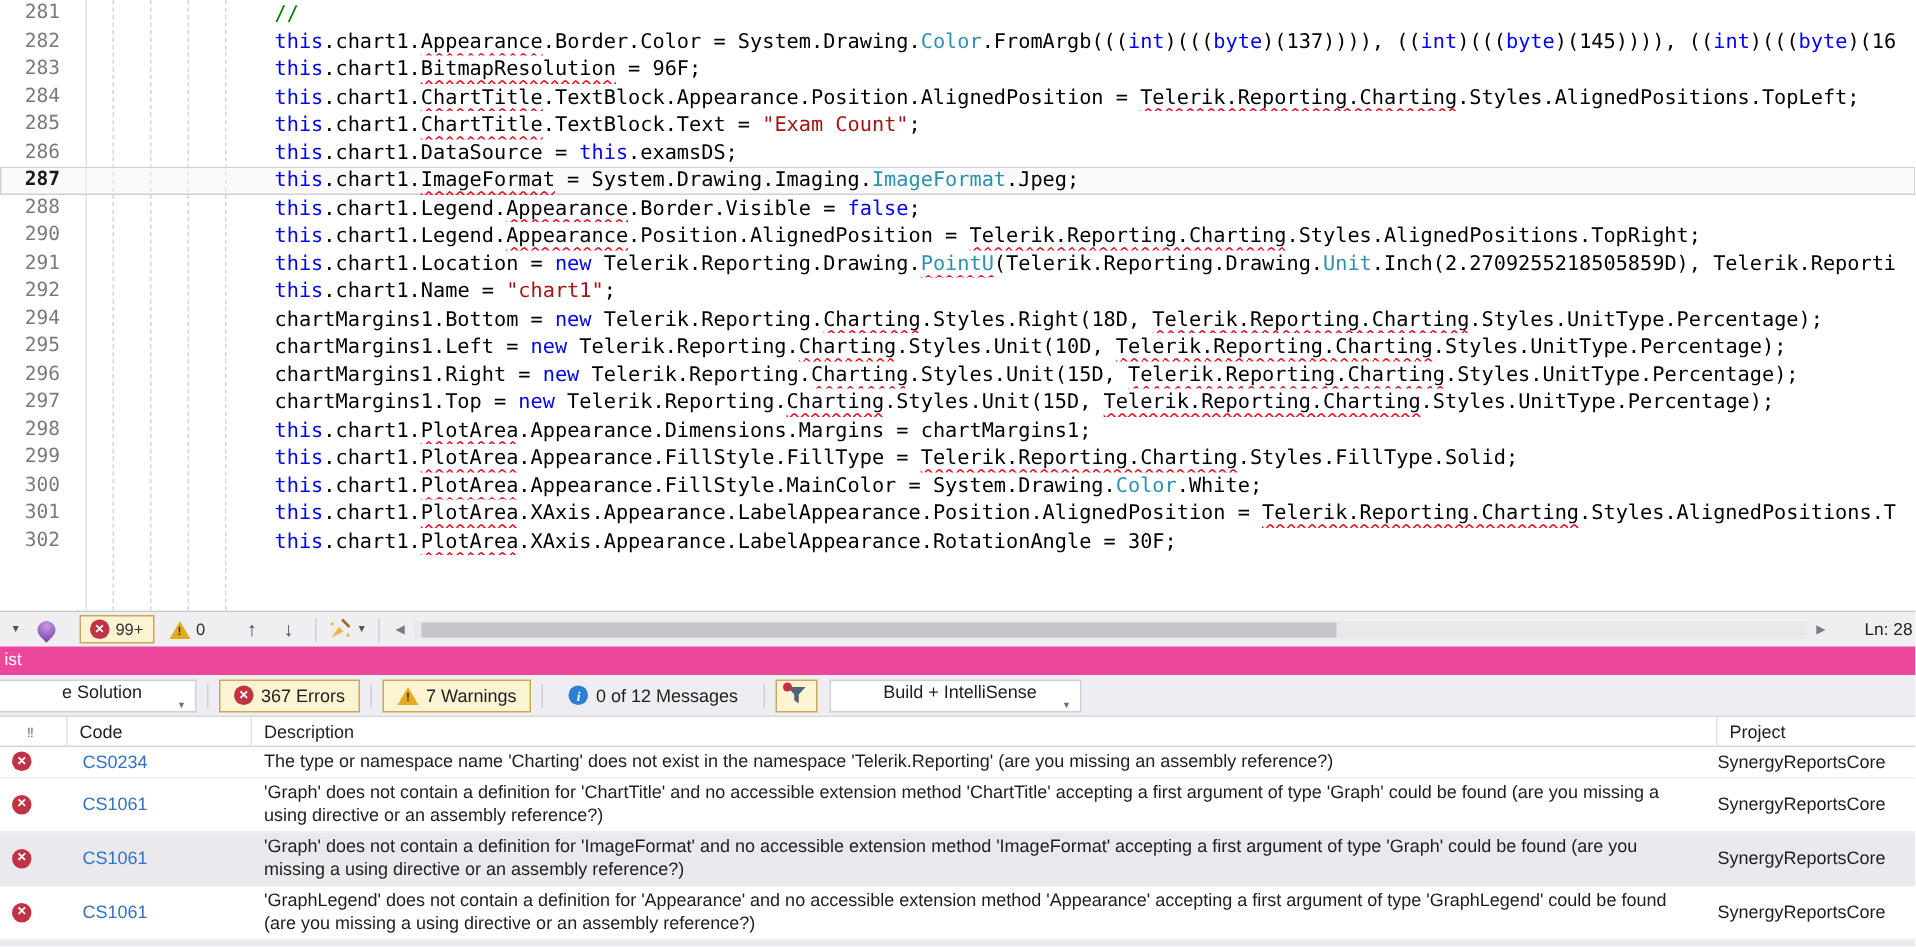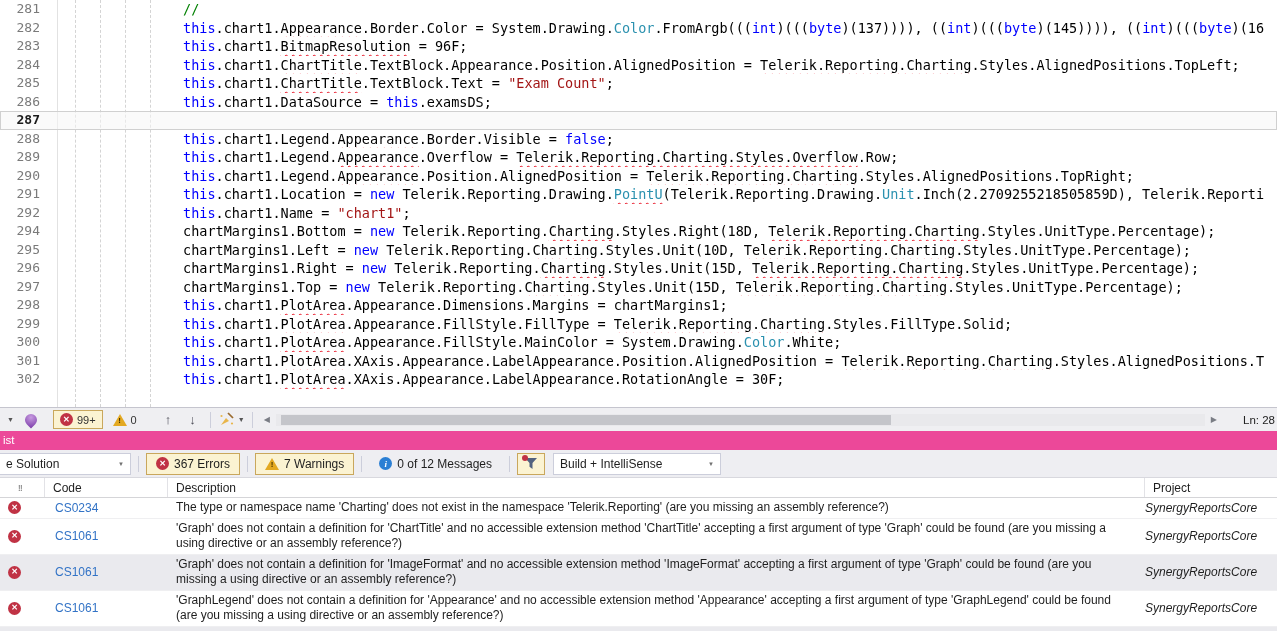--- a/index.html
+++ b/index.html
@@ -10,21 +10,21 @@
   .editor { position:relative; height:407px; overflow:hidden; background:#fff; }
   .gutter-sep { position:absolute; left:57px; top:0; bottom:0; width:1px; background:#E2E2E2; z-index:0; }
   .guide { position:absolute; top:0; bottom:0; width:0; border-left:1px dashed #D4D4D4; z-index:0; }
   .g1{left:75px;} .g2{left:100px;} .g3{left:125px;} .g4{left:150px;}
   #code-lines { position:relative; z-index:1; }
   .code-line { display:flex; height:18.5px; line-height:18.5px; white-space:pre;
                font-family:"DejaVu Sans Mono", monospace; font-size:13.5px; }
   .code-line .ln { width:57px; padding-right:17px; text-align:right; color:#7A7A7A;
                    font-size:13px; flex:none; }
   .code-line .code { margin-left:126px; color:#000; overflow:hidden; }
-  .code-line.cur { box-shadow: inset 0 0 0 1px #D0D0D0; background:rgba(245,245,245,.55);flex-direction:column; }
+  .code-line.cur { box-shadow: inset 0 0 0 1px #D0D0D0; background:rgba(245,245,245,.55); }
   .code-line.cur .ln { color:#1a1a1a; font-weight:bold; }
   .k { color:#0000FF; }
   .t { color:#2B91AF; }
   .s { color:#A31515; }
   .c { color:#008000; }
   .p { color:#000; }
   .e { color:#000; text-decoration:underline wavy #E81123 1px; text-underline-offset:3px; }
   .x { color:#2B91AF; text-decoration:underline wavy #E81123 1px; text-underline-offset:3px; }
 
   
@@ -81,21 +81,21 @@
   .sev-glyph { font-size:9px; color:#666; }
 
   .el-rows { height:133px; overflow:hidden; background:#fff; }
   .row { display:flex; border-bottom:1px solid #EFEFF1; align-items:stretch; }
   .row.shaded { background:#EAEAEE; }
   .row .sev { width:45px; display:flex; align-items:center; padding-left:8px; flex:none; }
   .row .codec { width:123px; display:flex; align-items:center; color:#3273C6;
                 padding-left:10px; flex:none; }
   .row .desc { flex:1; padding:2px 10px 2px 8px; line-height:15.5px; color:#1E1E1E;
                display:flex; align-items:center; }
-  .row .proj { width:132px; display:flex; align-items:center; color:#1E1E1E; flex:none;font-style:italic; }
+  .row .proj { width:132px; display:flex; align-items:center; color:#1E1E1E; flex:none; }
   .el-rows .row, .el-head { font-size:12px; }
 </style>
 </head>
 <body>
 
 <div class="screen">
 
   <div class="editor">
     <div class="gutter-sep"></div>
     <div class="guide g1"></div>
@@ -104,21 +104,20 @@
     <div class="guide g4"></div>
     <div id="code-lines">
         <div class="code-line"><span class="ln">281</span><span class="code"><span class="c">//</span></span></div>
         <div class="code-line"><span class="ln">282</span><span class="code"><span class="k">this</span><span class="p">.chart1.</span><span class="e">Appearance</span><span class="p">.Border.Color = System.Drawing.</span><span class="t">Color</span><span class="p">.FromArgb(((</span><span class="k">int</span><span class="p">)(((</span><span class="k">byte</span><span class="p">)(137)))), ((</span><span class="k">int</span><span class="p">)(((</span><span class="k">byte</span><span class="p">)(145)))), ((</span><span class="k">int</span><span class="p">)(((</span><span class="k">byte</span><span class="p">)(16</span></span></div>
         <div class="code-line"><span class="ln">283</span><span class="code"><span class="k">this</span><span class="p">.chart1.</span><span class="e">BitmapResolution</span><span class="p"> = 96F;</span></span></div>
         <div class="code-line"><span class="ln">284</span><span class="code"><span class="k">this</span><span class="p">.chart1.</span><span class="e">ChartTitle</span><span class="p">.TextBlock.Appearance.Position.AlignedPosition = </span><span class="e">Telerik.Reporting.Charting</span><span class="p">.Styles.AlignedPositions.TopLeft;</span></span></div>
         <div class="code-line"><span class="ln">285</span><span class="code"><span class="k">this</span><span class="p">.chart1.</span><span class="e">ChartTitle</span><span class="p">.TextBlock.Text = </span><span class="s">"Exam Count"</span><span class="p">;</span></span></div>
         <div class="code-line"><span class="ln">286</span><span class="code"><span class="k">this</span><span class="p">.chart1.DataSource = </span><span class="k">this</span><span class="p">.examsDS;</span></span></div>
         <div class="code-line cur"><span class="ln">287</span><span class="code"><span class="k">this</span><span class="p">.chart1.</span><span class="e">ImageFormat</span><span class="p"> = System.Drawing.Imaging.</span><span class="t">ImageFormat</span><span class="p">.Jpeg;</span></span></div>
         <div class="code-line"><span class="ln">288</span><span class="code"><span class="k">this</span><span class="p">.chart1.Legend.</span><span class="e">Appearance</span><span class="p">.Border.Visible = </span><span class="k">false</span><span class="p">;</span></span></div>
-        <div class="code-line"><span class="ln">289</span><span class="code"><span class="k">this</span><span class="p">.chart1.Legend.</span><span class="e">Appearance</span><span class="p">.Overflow = </span><span class="e">Telerik.Reporting.Charting.Styles.Overflow</span><span class="p">.Row;</span></span></div>
         <div class="code-line"><span class="ln">290</span><span class="code"><span class="k">this</span><span class="p">.chart1.Legend.</span><span class="e">Appearance</span><span class="p">.Position.AlignedPosition = </span><span class="e">Telerik.Reporting.Charting</span><span class="p">.Styles.AlignedPositions.TopRight;</span></span></div>
         <div class="code-line"><span class="ln">291</span><span class="code"><span class="k">this</span><span class="p">.chart1.Location = </span><span class="k">new</span><span class="p"> Telerik.Reporting.Drawing.</span><span class="x">PointU</span><span class="p">(Telerik.Reporting.Drawing.</span><span class="t">Unit</span><span class="p">.Inch(2.2709255218505859D), Telerik.Reporti</span></span></div>
         <div class="code-line"><span class="ln">292</span><span class="code"><span class="k">this</span><span class="p">.chart1.Name = </span><span class="s">"chart1"</span><span class="p">;</span></span></div>
         <div class="code-line"><span class="ln">294</span><span class="code"><span class="p">chartMargins1.Bottom = </span><span class="k">new</span><span class="p"> Telerik.Reporting.</span><span class="e">Charting</span><span class="p">.Styles.Right(18D, </span><span class="e">Telerik.Reporting.Charting</span><span class="p">.Styles.UnitType.Percentage);</span></span></div>
         <div class="code-line"><span class="ln">295</span><span class="code"><span class="p">chartMargins1.Left = </span><span class="k">new</span><span class="p"> Telerik.Reporting.</span><span class="e">Charting</span><span class="p">.Styles.Unit(10D, </span><span class="e">Telerik.Reporting.Charting</span><span class="p">.Styles.UnitType.Percentage);</span></span></div>
         <div class="code-line"><span class="ln">296</span><span class="code"><span class="p">chartMargins1.Right = </span><span class="k">new</span><span class="p"> Telerik.Reporting.</span><span class="e">Charting</span><span class="p">.Styles.Unit(15D, </span><span class="e">Telerik.Reporting.Charting</span><span class="p">.Styles.UnitType.Percentage);</span></span></div>
         <div class="code-line"><span class="ln">297</span><span class="code"><span class="p">chartMargins1.Top = </span><span class="k">new</span><span class="p"> Telerik.Reporting.</span><span class="e">Charting</span><span class="p">.Styles.Unit(15D, </span><span class="e">Telerik.Reporting.Charting</span><span class="p">.Styles.UnitType.Percentage);</span></span></div>
         <div class="code-line"><span class="ln">298</span><span class="code"><span class="k">this</span><span class="p">.chart1.</span><span class="e">PlotArea</span><span class="p">.Appearance.Dimensions.Margins = chartMargins1;</span></span></div>
         <div class="code-line"><span class="ln">299</span><span class="code"><span class="k">this</span><span class="p">.chart1.</span><span class="e">PlotArea</span><span class="p">.Appearance.FillStyle.FillType = </span><span class="e">Telerik.Reporting.Charting</span><span class="p">.Styles.FillType.Solid;</span></span></div>
         <div class="code-line"><span class="ln">300</span><span class="code"><span class="k">this</span><span class="p">.chart1.</span><span class="e">PlotArea</span><span class="p">.Appearance.FillStyle.MainColor = System.Drawing.</span><span class="t">Color</span><span class="p">.White;</span></span></div>
@@ -160,21 +159,21 @@
     </div>
     <span class="hs-arrow">▶</span>
     <span class="ln-ind">Ln: 28</span>
   </div>
 
   <div class="el-title">
     <span>ist</span>
   </div>
 
   <div class="el-toolbar">
-    <div class="combo" style="width:131px; border-left:none;">
+    <div class="combo" style="width:131px; border-left:none;flex-direction:column;">
       <span>e Solution</span>
       <span class="arrow">▼</span>
     </div>
     <span class="vsep"></span>
     <div class="tb-chip on">
       <span class="err-ic">✕</span>
       <span>367 Errors</span>
     </div>
     <span class="vsep"></span>
     <div class="tb-chip on">
@@ -191,21 +190,21 @@
     </div>
     <span class="vsep"></span>
     <div class="tb-chip on" style="padding:0 6px;">
       <span class="filter-wrap">
         <svg width="14" height="13" viewBox="0 0 14 13">
           <path d="M1 1 H13 L8.5 6 V12 L5.5 9.8 V6 Z" fill="#52627F"></path>
         </svg>
         <span class="filter-dot"></span>
       </span>
     </div>
-    <div class="combo" style="width:168px; margin-left:8px;">
+    <div class="combo" style="width:168px; margin-left:8px;flex-direction:column;">
       <span>Build + IntelliSense</span>
       <span class="arrow">▼</span>
     </div>
   </div>
 
   <div class="el-head">
     <div class="hc hc-sev">
       <span class="sev-glyph">‼</span>
     </div>
     <div class="hc hc-code">

